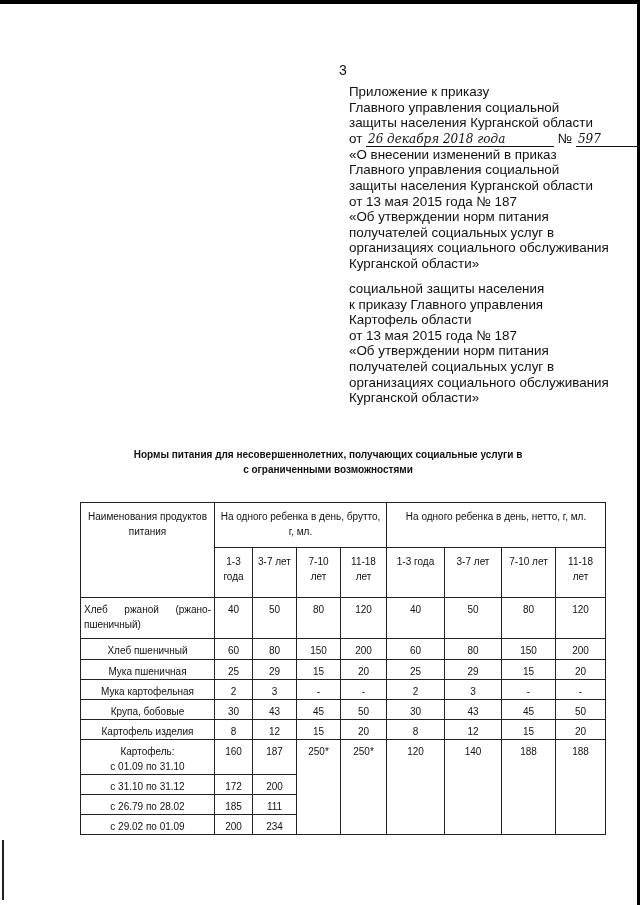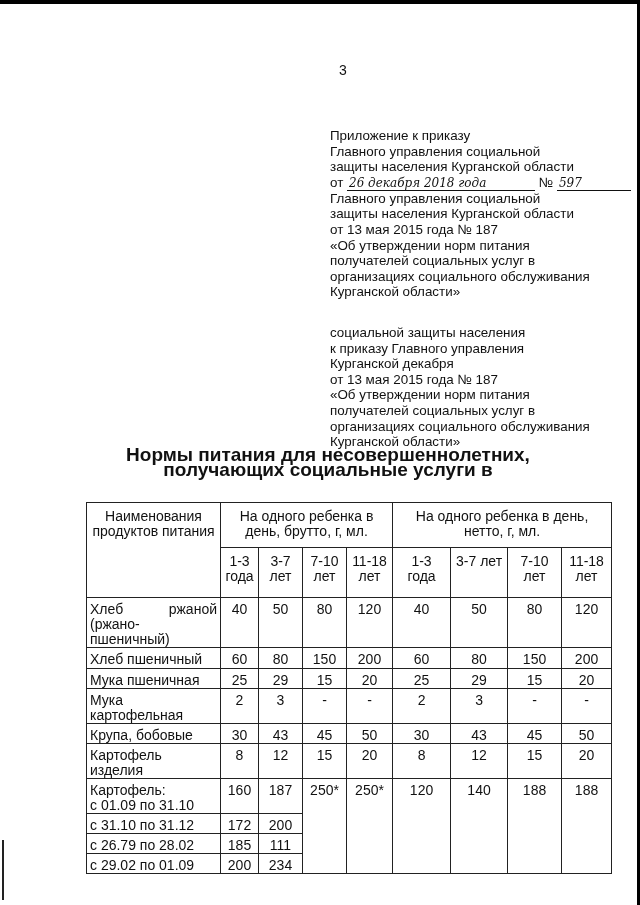--- a/index.html
+++ b/index.html
@@ -8,46 +8,46 @@
     background:#ffffff; color:#111;
     font-family:"Liberation Sans", "DejaVu Sans", sans-serif;
   }
   .scan-top { position:absolute; left:0; top:0; width:640px; height:4px; background:#000; }
   .scan-right { position:absolute; right:0; top:0; width:3px; height:905px; background:#000; }
   .scan-left { position:absolute; left:2px; top:840px; width:2px; height:60px; background:#222; }
 
   .page-num { position:absolute; left:339px; top:62px; font-size:14px; }
 
   .appendix {
-    position:absolute; left:330px; width:280px;
-    font-size:13.4px; line-height:15.6px;margin-top:44px;
+    position:absolute; left:349px; width:280px;
+    font-size:13.4px; line-height:15.6px;
   }
   .appendix.a1 { top:84px; }
   .appendix.a2 { top:281px; }
   .appendix div { white-space:nowrap; }
   .hand { font-family:"DejaVu Serif", serif; font-style:italic; font-size:12px; border-bottom:1px solid #111; display:inline-block; padding:0 2px; line-height:13px; }
   .hand.date { width:184px; }
   .hand.num { width:70px; }
 
   .doc-title {
     position:absolute; left:80px; width:496px; top:447px;
-    text-align:center; font-weight:bold; font-size:19px; line-height:15px;
+    text-align:center; font-weight:bold; font-size:10px; line-height:15px;
   }
 
   table.norms {
-    position:absolute; left:86px; top:502px; width:525px;
+    position:absolute; left:80px; top:502px; width:525px;
     border-collapse:collapse; table-layout:fixed;
-    font-size:14px; line-height:15px;
+    font-size:10px; line-height:15px;
   }
   table.norms td, table.norms th {
     border:1px solid #222; padding:0 3px; vertical-align:top; font-weight:normal;
   }
   table.norms th { text-align:center; padding-top:6px; }
   table.norms td.num { text-align:center; padding-top:4px; }
-  table.norms td.name { text-align:left; padding-top:4px; padding-left:3px; }
+  table.norms td.name { text-align:center; padding-top:4px; padding-left:3px; }
   .age { padding-top:6px !important; }
 </style>
 </head>
 <body>
 
 <div class="scan-top"></div>
 <div class="scan-right"></div>
 <div class="scan-left"></div>
 
 <div class="page-num">3</div>
@@ -55,42 +55,44 @@
 <div class="appendix a1">
   <div>Приложение к приказу</div>
   <div>Главного управления социальной</div>
   <div>защиты населения Курганской области</div>
   <div>
     <span>от</span>
     <span class="hand date">26 декабря 2018 года</span>
     <span>№</span>
     <span class="hand num">597</span>
   </div>
+  <div>«О внесении изменений в приказ</div>
   <div>Главного управления социальной</div>
   <div>защиты населения Курганской области</div>
   <div>от 13 мая 2015 года № 187</div>
   <div>«Об утверждении норм питания</div>
   <div>получателей социальных услуг в</div>
   <div>организациях социального обслуживания</div>
   <div>Курганской области»</div>
 </div>
 
 <div class="appendix a2">
   <div>социальной защиты населения</div>
   <div>к приказу Главного управления</div>
-  <div>Курганской декабря</div>
+  <div>Картофель области</div>
   <div>от 13 мая 2015 года № 187</div>
   <div>«Об утверждении норм питания</div>
   <div>получателей социальных услуг в</div>
   <div>организациях социального обслуживания</div>
   <div>Курганской области»</div>
 </div>
 
 <div class="doc-title">
   <div>Нормы питания для несовершеннолетних, получающих социальные услуги в</div>
+  <div>с ограниченными возможностями</div>
 </div>
 
 <table class="norms">
   <colgroup>
     <col style="width:134px">
       <col style="width:38px">
       <col style="width:44px">
       <col style="width:44px">
       <col style="width:46px">
     <col style="width:58px">

